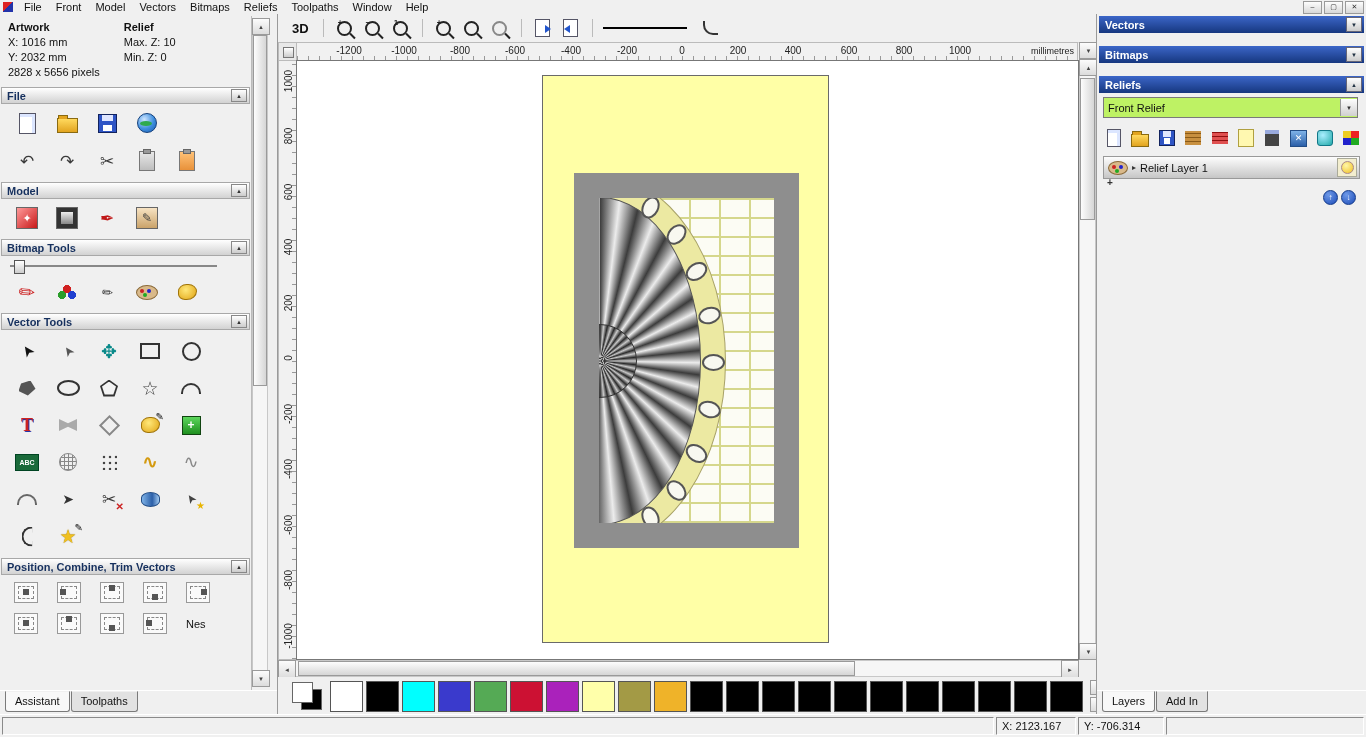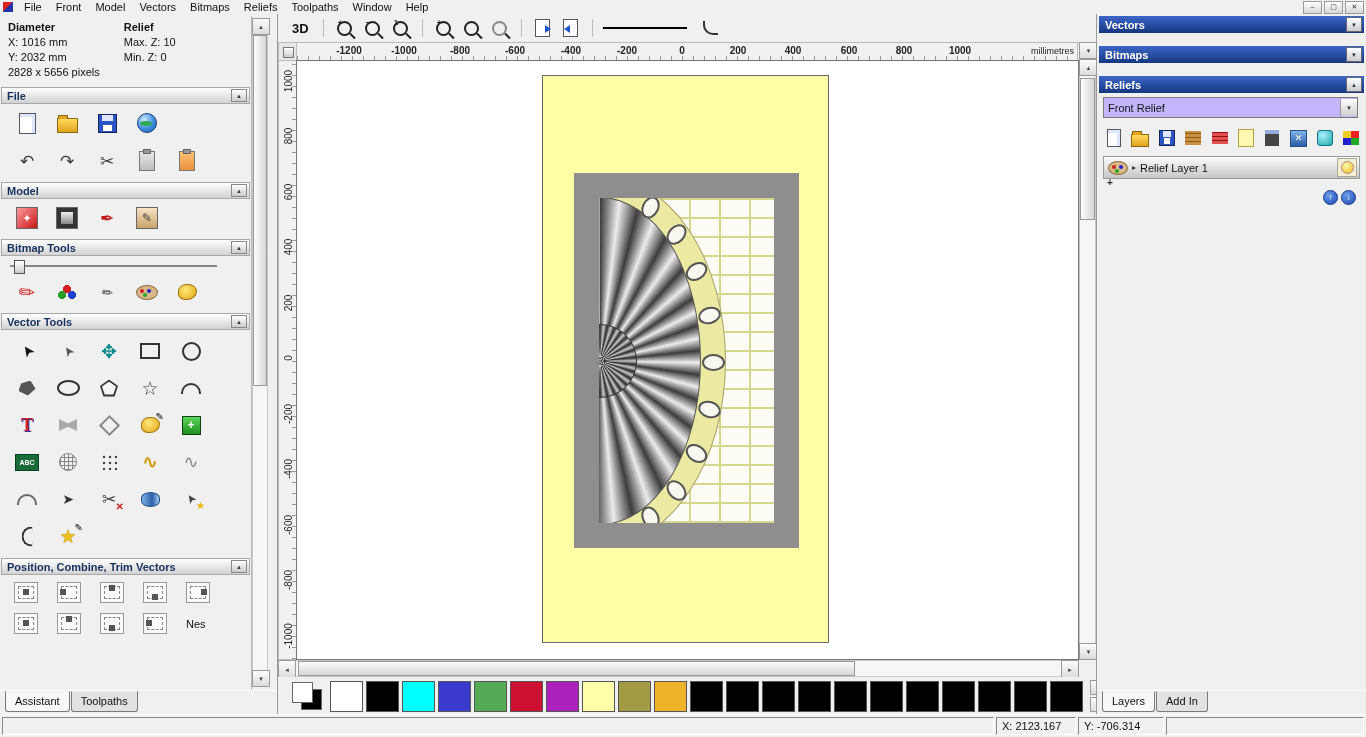--- a/index.html
+++ b/index.html
@@ -96,21 +96,21 @@
   .mag::after{content:'';position:absolute;width:7px;height:2px;background:#222;right:-6px;bottom:-3px;transform:rotate(45deg);}
   .mag-sign{position:absolute;top:1px;left:4px;font-size:8px;font-weight:bold;color:#222;}
   .pg-sm{width:13px;height:16px;background:#fff;border:1px solid #556;position:relative;}
   .pg-sm::after{content:'';position:absolute;top:5px;width:0;height:0;border:4px solid transparent;}
   .pg-sm.right::after{left:9px;border-left:6px solid #2255cc;}
   .pg-sm.left::after{left:-4px;border-right:6px solid #2255cc;}
   .line-sample{width:84px;height:2px;background:#000;}
   .curve-btn{width:13px;height:12px;border-left:2px solid #333;border-bottom:2px solid #333;border-radius:0 0 0 10px;margin-left:10px;cursor:pointer;}
   .h-ruler{position:absolute;top:28px;left:18px;right:18px;height:18px;background:#f1f1f1;border:1px solid #bbb;
     background-image:repeating-linear-gradient(90deg,#999 0 1px,transparent 1px 11px);background-size:100% 5px;background-position:0 100%;background-repeat:no-repeat;}
-  .hrl{position:absolute;top:2px;transform:translateX(-50%);font-size:10px;color:#222;font-weight:bold;}
+  .hrl{position:absolute;top:2px;transform:translateX(-50%);font-size:10px;color:#222;}
   .ruler-unit{position:absolute;right:3px;top:3px;font-size:9px;color:#222;}
   .v-ruler{position:absolute;top:46px;left:0;width:18px;bottom:55px;background:#f1f1f1;border:1px solid #bbb;
     background-image:repeating-linear-gradient(0deg,#999 0 1px,transparent 1px 11px);background-size:5px 100%;background-position:100% 0;background-repeat:no-repeat;}
   .vrl{position:absolute;left:9px;transform:translate(-50%,-50%) rotate(-90deg);font-size:10px;color:#222;white-space:nowrap;}
   .ruler-corner{position:absolute;top:28px;left:0;width:18px;height:18px;background:#e8e8e8;border:1px solid #bbb;display:flex;align-items:center;justify-content:center;}
   .corner-glyph{width:9px;height:9px;border:1px solid #777;background:linear-gradient(#fff,#ccc);}
   .viewport{position:absolute;top:46px;left:18px;right:17px;bottom:55px;background:#fff;border:1px solid #777;overflow:hidden;}
   .artwork{position:absolute;left:245px;top:14px;width:285px;height:566px;border:1px solid #6a6a6a;}
   .frame{position:absolute;left:31px;top:97px;width:225px;height:375px;background:#8e8e8e;}
   .inner{position:absolute;inset:25px;background:#fcfcf4;overflow:hidden;}
@@ -133,21 +133,21 @@
   .swatch{width:31px;height:29px;border:1px solid #555;flex:none;margin-right:3px;cursor:pointer;}
   .pal-arrows{display:flex;flex-direction:column;gap:2px;margin-left:4px;}
   .pal-arrows .sb-btn{width:14px;height:13px;}
   
   .right-panel{width:269px;flex:none;position:relative;background:#f0f0f0;border-left:1px solid #9a9a9a;}
   .rp-hdr{height:17px;margin:0 2px 13px 2px;background:linear-gradient(#3c66c8,#17folk);background:linear-gradient(#3c66c8,#16377f);
     display:flex;align-items:center;justify-content:space-between;padding:0 2px 0 6px;color:#fff;font-weight:bold;}
   .rp-hdr:first-child{margin-top:2px;}
   .rp-btn{width:14px;height:13px;background:linear-gradient(#fff,#ccc);border:1px solid #667;color:#234;
     font-size:6px;display:flex;align-items:center;justify-content:center;cursor:pointer;}
-  .combo{height:19px;margin:0 8px 8px 6px;background:#c4b5fd;border:1px solid #7a7a7a;display:flex;align-items:center;cursor:pointer;}
+  .combo{height:19px;margin:0 8px 8px 6px;background:#bef264;border:1px solid #7a7a7a;display:flex;align-items:center;cursor:pointer;}
   .combo-text{flex:1;padding-left:4px;}
   .combo-btn{width:16px;height:17px;background:linear-gradient(#fdfdfd,#d0d0d0);border-left:1px solid #999;
     display:flex;align-items:center;justify-content:center;font-size:6px;color:#333;}
   .rp-icons{display:flex;align-items:center;gap:9px;padding:2px 6px 8px 8px;}
   .rp-icons .ci{width:20px;height:20px;}
   .stk{width:16px;height:14px;background:repeating-linear-gradient(0deg,#c89040 0 3px,#8a5a18 3px 4px);}
   .rstk{width:16px;height:12px;background:repeating-linear-gradient(0deg,#e05050 0 3px,#901010 3px 4px);}
   .note{width:14px;height:16px;background:#fff8b0;border:1px solid #b0a040;}
   .calc{width:14px;height:16px;background:#444;box-shadow:inset 0 4px 0 #9ad;}
   .teal{width:14px;height:14px;background:radial-gradient(circle at 35% 30%,#aaeeff,#22aaaa);border-radius:3px;border:1px solid #178;}
@@ -195,21 +195,21 @@
     </span>
   </div>
 
   <div class="main">
 
     <div class="left-panel">
       <div class="lp-content">
 
         <div class="pi-body">
           <div class="pi-col">
-            <div class="pi-h">Diameter</div>
+            <div class="pi-h">Artwork</div>
             <div>X: 1016 mm</div>
             <div>Y: 2032 mm</div>
             <div>2828 x 5656 pixels</div>
           </div>
           <div class="pi-col">
             <div class="pi-h">Relief</div>
             <div>Max. Z: 10</div>
             <div>Min. Z: 0</div>
           </div>
         </div>

